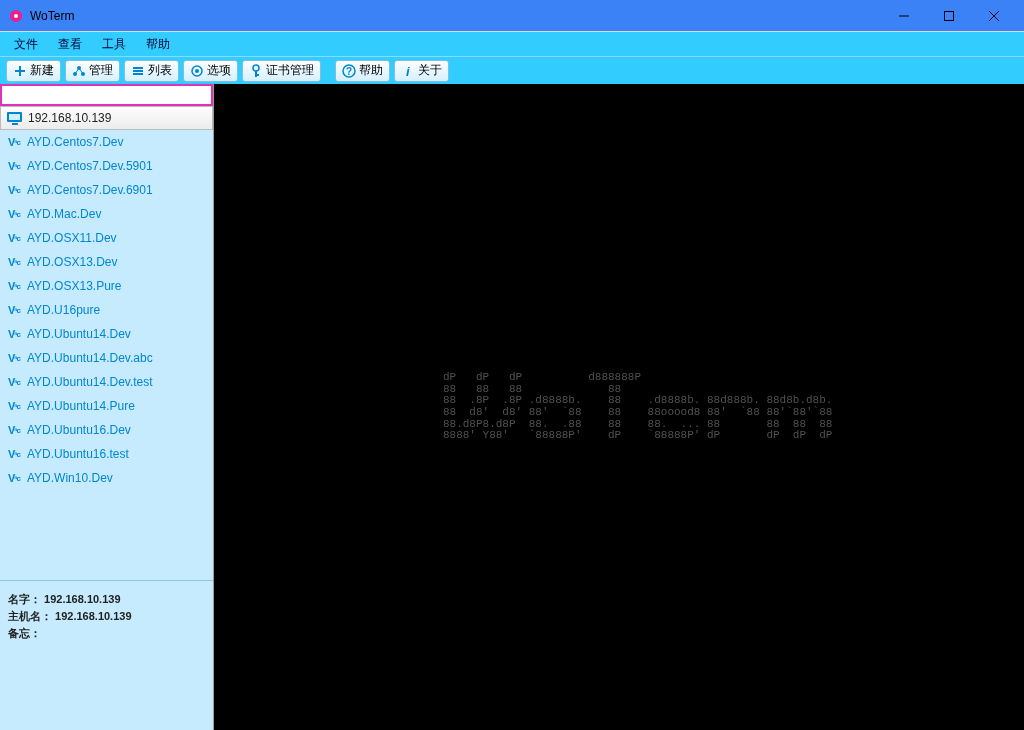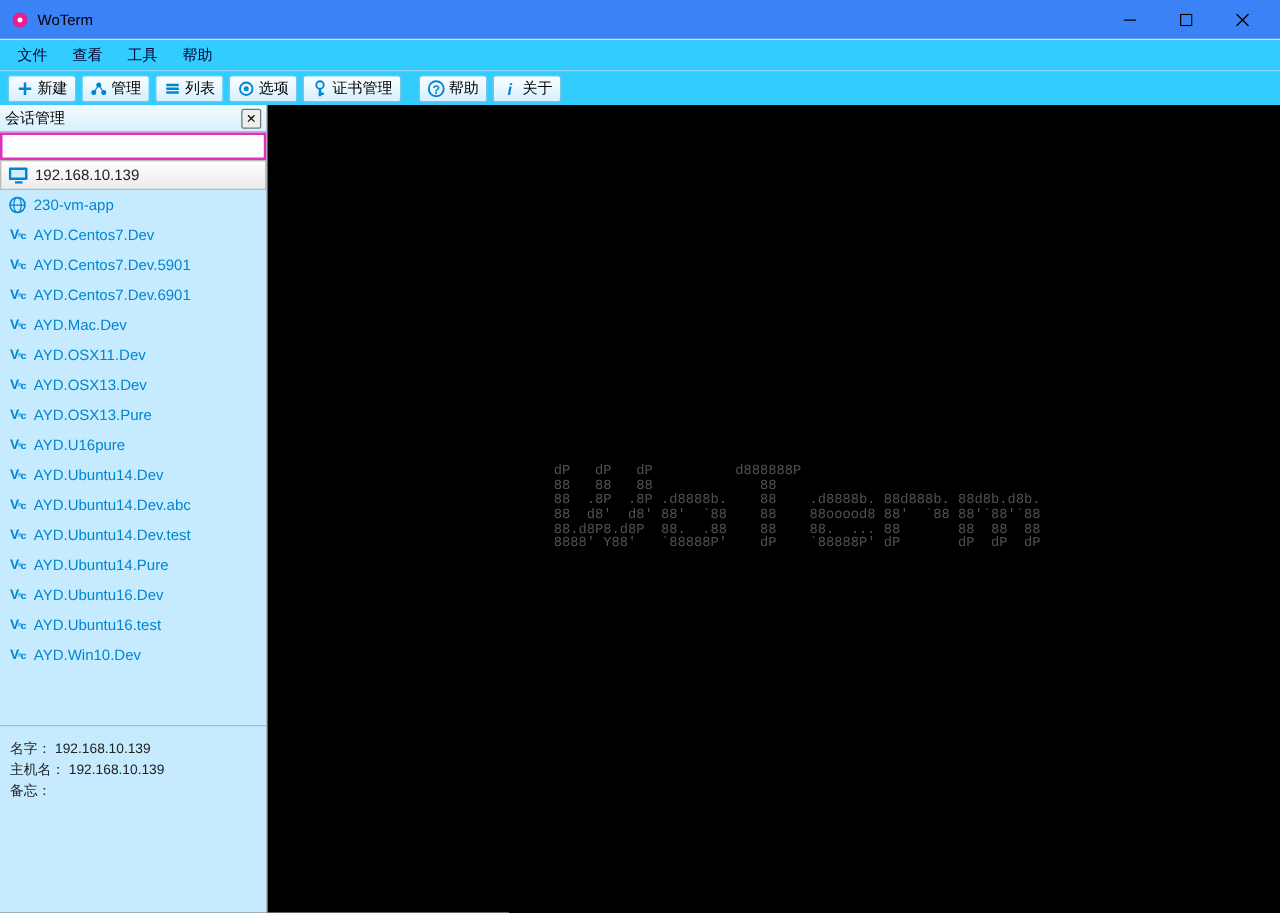--- a/index.html
+++ b/index.html
@@ -30,21 +30,21 @@
 .session-list { flex: 1; overflow-y: auto; background: #c6ebff; position: relative; }
 .session-list::-webkit-scrollbar { width: 10px; }
 .session-list::-webkit-scrollbar-track { background: #d9f1ff; }
 .session-list::-webkit-scrollbar-thumb { background: #0078d7; border-radius: 0; }
 .session-item { height: 24px; display: flex; align-items: center; padding: 0 6px; font-size: 12px; color: #0086d1; cursor: pointer; gap: 5px; }
 .session-item.selected { background: linear-gradient(#fdfdfd,#ececec); color: #222; border: 1px solid #bbb; }
 
 .sess-icon { width: 16px; height: 14px; display: inline-flex; align-items: center; justify-content: center; font-family: Arial Black, Arial; font-weight: 900; font-size: 10px; letter-spacing: -1px; }
 
 .detail-box { height: 150px; background: #c6ebff; border-top: 1px solid #8ac6e6; padding: 10px 8px; font-size: 11px; line-height: 1.55; font-family: "SimSun","NSimSun",monospace; color: #222; }
-.detail-row { display: flex; }
+.detail-row { display: flex; font-weight: bold; }
 
 .terminal { flex: 1; background: #000; display: flex; align-items: center; justify-content: center; position: relative; }
 .ascii { font-family: "Courier New", monospace; font-size: 11px; line-height: 1.05; color: #515151; white-space: pre; letter-spacing: 0; margin-left: 44px; }
 </style>
 </head>
 <body>
 
 <div class="titlebar">
   <span class="logo">
     <svg viewBox="0 0 16 16" width="16" height="16">
@@ -146,49 +146,35 @@
         <svg width="14" height="14">
           <text x="5" y="12" font-size="13" font-style="italic" font-weight="bold" fill="#0086d1" font-family="Georgia">i</text>
         </svg>
       </span>
       <span>关于</span>
     </div>
   </div>
 
 <div class="main">
   <div class="sidebar">
-    <div class="sidebar-head">
-      <span>会话管理</span>
-      <span class="closex">✕</span>
-    </div>
     <div class="search-wrap">
       <input class="search-input" value="" style="">
     </div>
     <div class="session-list" id="session-list">
         <div class="session-item selected">
           <span class="sess-icon">
             <svg width="16" height="14">
               <rect x="0" y="1" width="15" height="10" rx="1" fill="#0086d1"></rect>
               <rect x="2" y="3" width="11" height="6" fill="#cfeeff"></rect>
               <rect x="5" y="12" width="6" height="2" fill="#0086d1"></rect>
             </svg>
           </span>
           <span>192.168.10.139</span>
         </div>
         <div class="session-item">
-          <span class="sess-icon">
-            <svg width="14" height="14">
-              <circle cx="7" cy="7" r="6" fill="none" stroke="#0086d1" stroke-width="1.3"></circle>
-              <ellipse cx="7" cy="7" rx="3" ry="6" fill="none" stroke="#0086d1" stroke-width="1"></ellipse>
-              <line x1="1" y1="7" x2="13" y2="7" stroke="#0086d1" stroke-width="1"></line>
-            </svg>
-          </span>
-          <span>230-vm-app</span>
-        </div>
-        <div class="session-item">
           <span class="sess-icon" style="color:#0086d1;font-weight:900;font-size:11px;font-family:Arial;">V<span style="font-size:8px;">ⁿ</span><span style="font-size:8px;">c</span></span>
           <span>AYD.Centos7.Dev</span>
         </div>
         <div class="session-item">
           <span class="sess-icon" style="color:#0086d1;font-weight:900;font-size:11px;font-family:Arial;">V<span style="font-size:8px;">ⁿ</span><span style="font-size:8px;">c</span></span>
           <span>AYD.Centos7.Dev.5901</span>
         </div>
         <div class="session-item">
           <span class="sess-icon" style="color:#0086d1;font-weight:900;font-size:11px;font-family:Arial;">V<span style="font-size:8px;">ⁿ</span><span style="font-size:8px;">c</span></span>
           <span>AYD.Centos7.Dev.6901</span>

